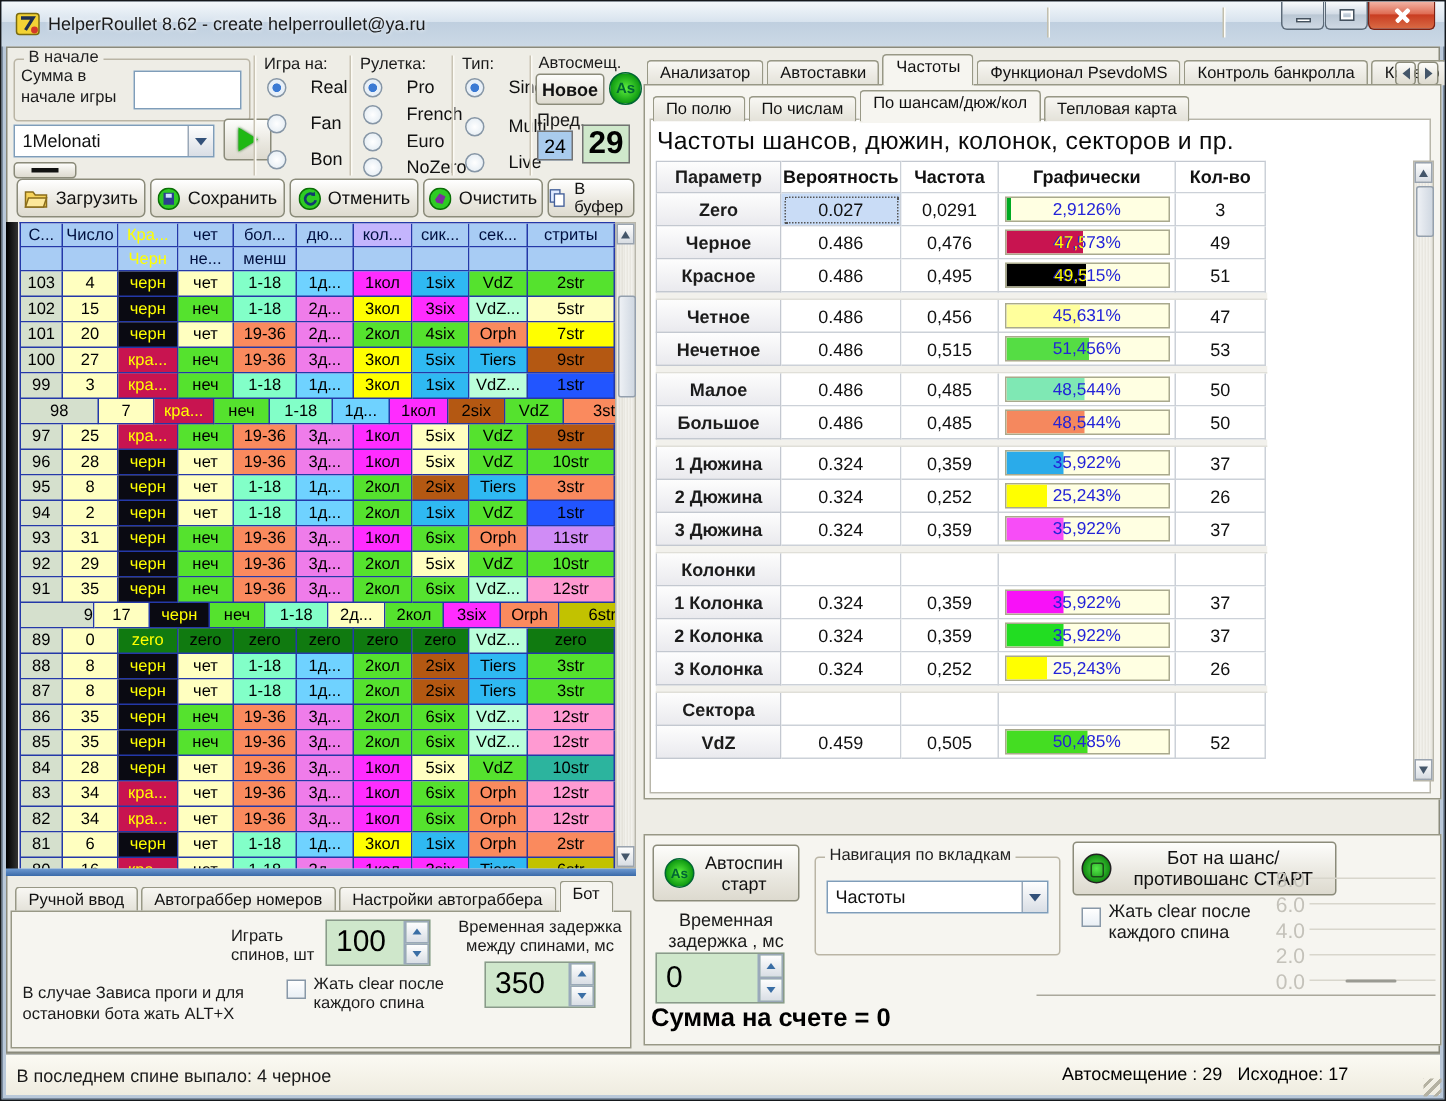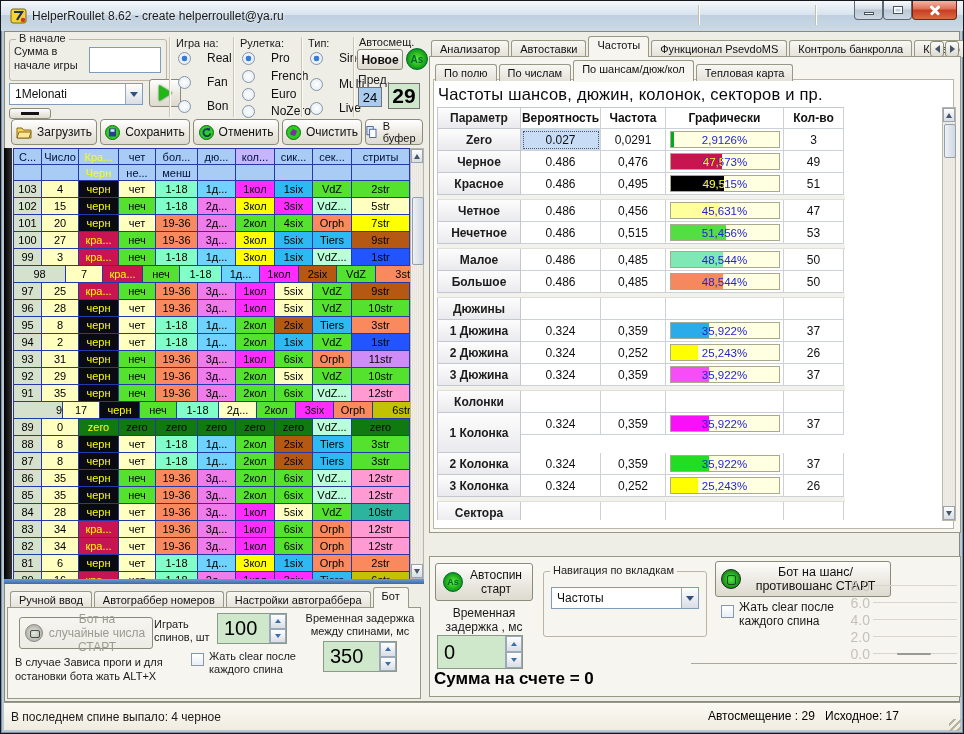--- a/index.html
+++ b/index.html
@@ -588,24 +588,20 @@
   </div>
   <div class="splitter"></div>
 
   <div class="tabstrip" style="left:9px;top:586px;height:21px;">
       <div class="tab">Ручной ввод</div>
       <div class="tab">Автограббер номеров</div>
       <div class="tab">Настройки автограббера</div>
       <div class="tab active">Бот</div>
     </div>
   <div class="panel" style="left:6px;top:606px;width:414px;height:92px;"></div>
-  <div class="btn disabled" style="left:18px;top:616px;width:134px;height:32px;font-size:12px;gap:4px;">
-    <span class="boticon gray" style="width:18px;height:18px;"></span>
-    <span style="width:100px;">Бот на случайные числа СТАРТ</span>
-  </div>
   <span class="lbl" style="left:14px;top:654px;width:172px;line-height:14px;">В случае Зависа проги и для остановки бота жать ALT+X</span>
   <span class="lbl" style="left:153px;top:617px;width:62px;line-height:13px;">Играть спинов, шт</span>
   <div class="spin" style="left:216px;top:612px;width:70px;height:31px;">
     <div class="spinval">100</div>
     <div class="spinbtns">
         <div class="sb up">
           <i></i>
         </div>
         <div class="sb dn">
           <i></i>
@@ -745,27 +741,20 @@
         <div class="fcell" style="width: 118px; height: 22px;">
           <div class="barbox">
             <div class="bar" style="width: 48.544%; background: rgb(245, 136, 94);"></div>
             <div class="bartext">48,544%</div>
           </div>
         </div>
         <div class="fcell" style="width: 60px; height: 22px;">50</div>
       </div>
       <div class="fgap"></div>
       <div class="frow">
-        <div class="fparam" style="width: 84px; height: 22px;">Дюжины</div>
-        <div class="fcell" style="width: 80px; height: 22px;"></div>
-        <div class="fcell" style="width: 65px; height: 22px;"></div>
-        <div class="fcell" style="width: 118px; height: 22px;"></div>
-        <div class="fcell" style="width: 60px; height: 22px;"></div>
-      </div>
-      <div class="frow">
         <div class="fparam" style="width: 84px; height: 22px;">1 Дюжина</div>
         <div class="fcell" style="width: 80px; height: 22px;">0.324</div>
         <div class="fcell" style="width: 65px; height: 22px;">0,359</div>
         <div class="fcell" style="width: 118px; height: 22px;">
           <div class="barbox">
             <div class="bar" style="width: 35.922%; background: rgb(42, 171, 234);"></div>
             <div class="bartext">35,922%</div>
           </div>
         </div>
         <div class="fcell" style="width: 60px; height: 22px;">37</div>
@@ -796,21 +785,21 @@
       </div>
       <div class="fgap"></div>
       <div class="frow">
         <div class="fparam" style="width: 84px; height: 22px;">Колонки</div>
         <div class="fcell" style="width: 80px; height: 22px;"></div>
         <div class="fcell" style="width: 65px; height: 22px;"></div>
         <div class="fcell" style="width: 118px; height: 22px;"></div>
         <div class="fcell" style="width: 60px; height: 22px;"></div>
       </div>
       <div class="frow">
-        <div class="fparam" style="width: 84px; height: 40px;">1 Колонка</div>
+        <div class="fparam" style="width: 84px; height: 22px;">1 Колонка</div>
         <div class="fcell" style="width: 80px; height: 22px;">0.324</div>
         <div class="fcell" style="width: 65px; height: 22px;">0,359</div>
         <div class="fcell" style="width: 118px; height: 22px;">
           <div class="barbox">
             <div class="bar" style="width: 35.922%; background: rgb(248, 17, 248);"></div>
             <div class="bartext">35,922%</div>
           </div>
         </div>
         <div class="fcell" style="width: 60px; height: 22px;">37</div>
       </div>

